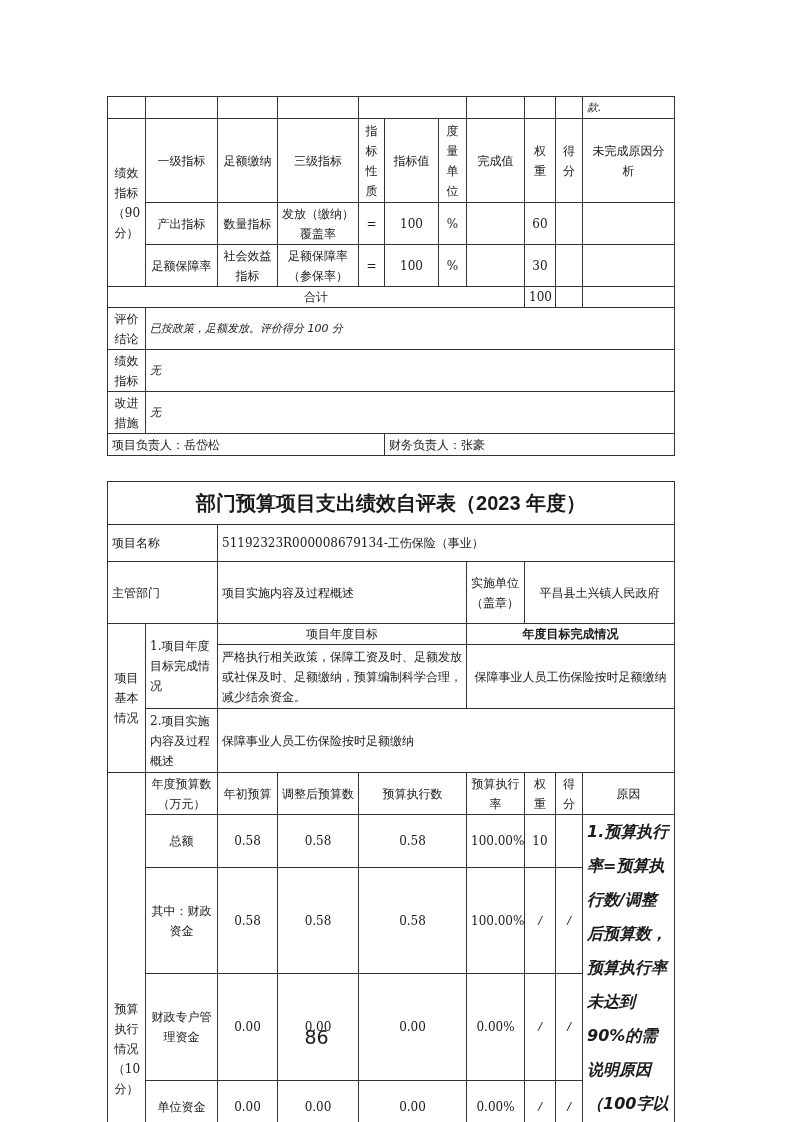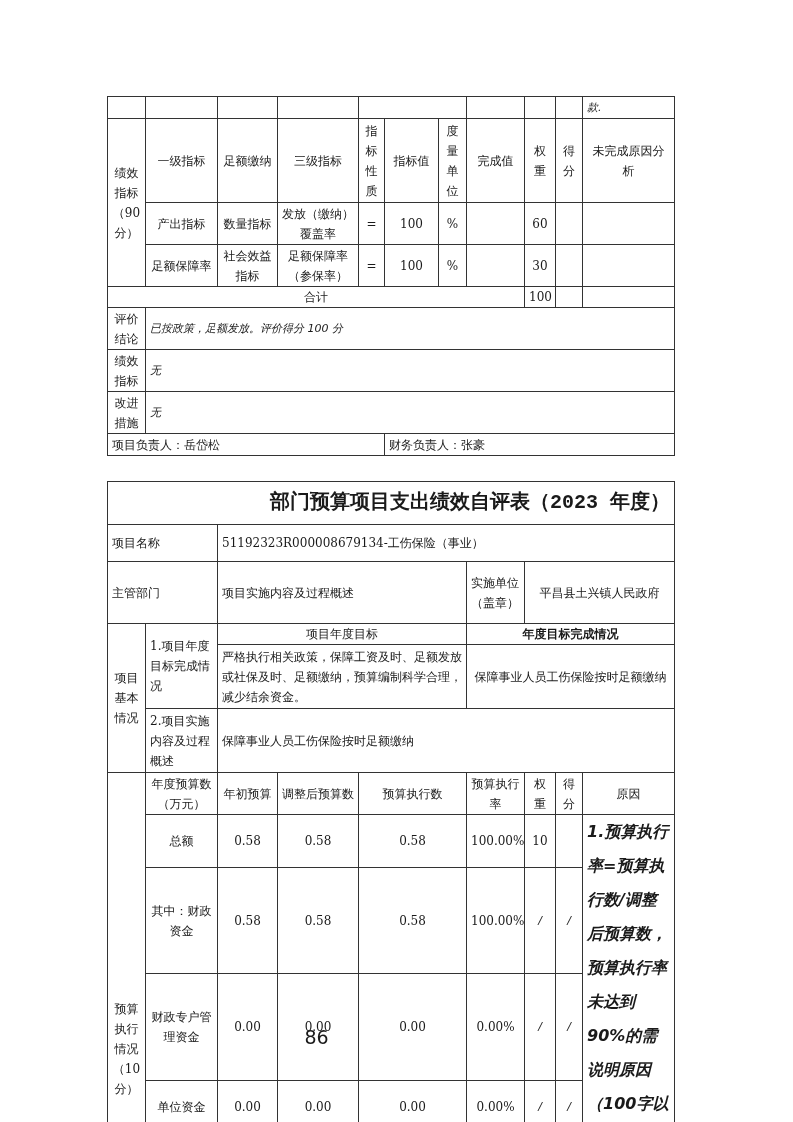--- a/index.html
+++ b/index.html
@@ -5,21 +5,21 @@
   html, body { margin: 0; padding: 0; background: #ffffff; }
   body { width: 793px; height: 1122px; position: relative; font-family: "DejaVu Serif", "Liberation Serif", serif; color: #1a1a1a; }
   table { border-collapse: collapse; position: absolute; table-layout: fixed; }
   td { border: 1px solid #333; padding: 0 4px; font-size: 12px; line-height: 20px; text-align: center; vertical-align: middle; overflow: hidden; }
   .sans { font-family: Liberation Serif, serif; }
   .it { font-style: italic; font-family: "DejaVu Sans", "Liberation Sans", sans-serif; font-size: 11px; }
   .left { text-align: left; }
   .bold { font-weight: bold; }
   #t1 { left: 107px; top: 96px; width: 567px; }
   #t2 { left: 107px; top: 481px; width: 567px; }
-  .title { font-family: Liberation Mono, monospace; font-weight: bold; font-size: 20px; height: 42px; text-align: right; }
+  .title { font-family: Liberation Sans, sans-serif; font-weight: bold; font-size: 20px; height: 42px; }
   .page-num { position: absolute; top: 1026px; left: 0; width: 633px; text-align: center; font-family: "DejaVu Sans", "Liberation Sans", sans-serif; font-size: 19px; }
 </style>
 </head>
 <body>
 
 <table id="t1">
   <colgroup>
     <col style="width:38px">
       <col style="width:72px">
       <col style="width:60px">

